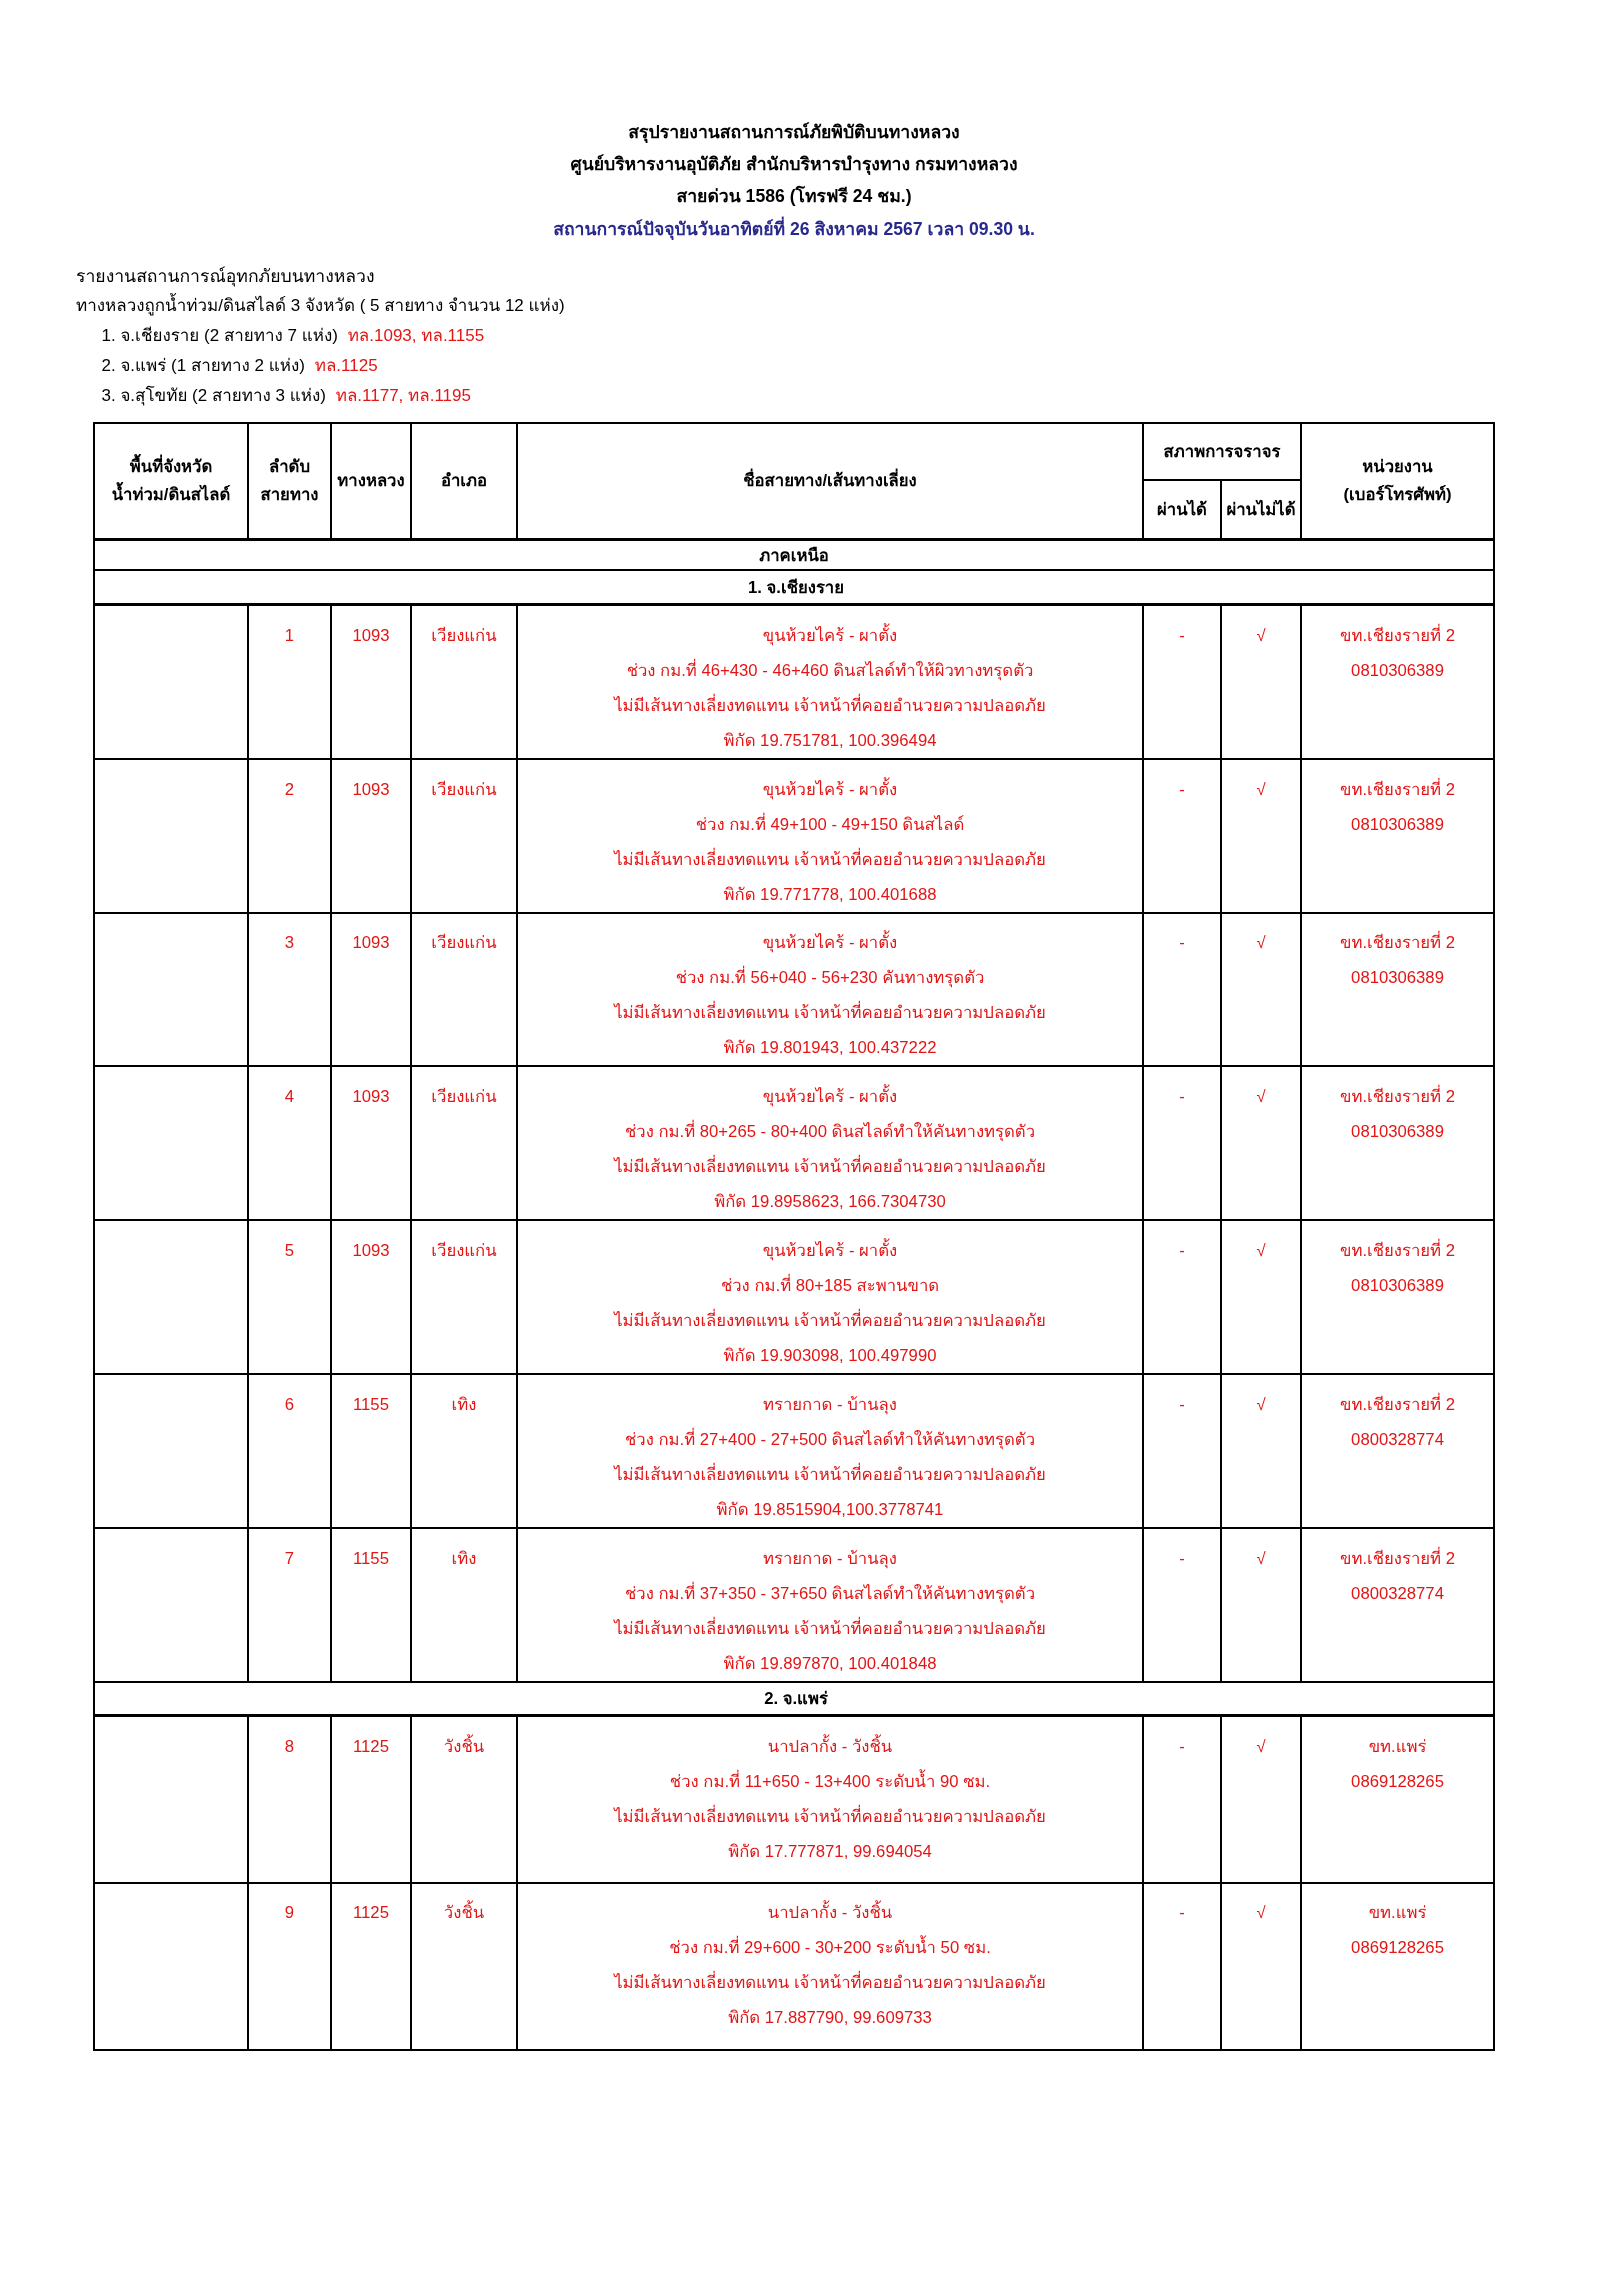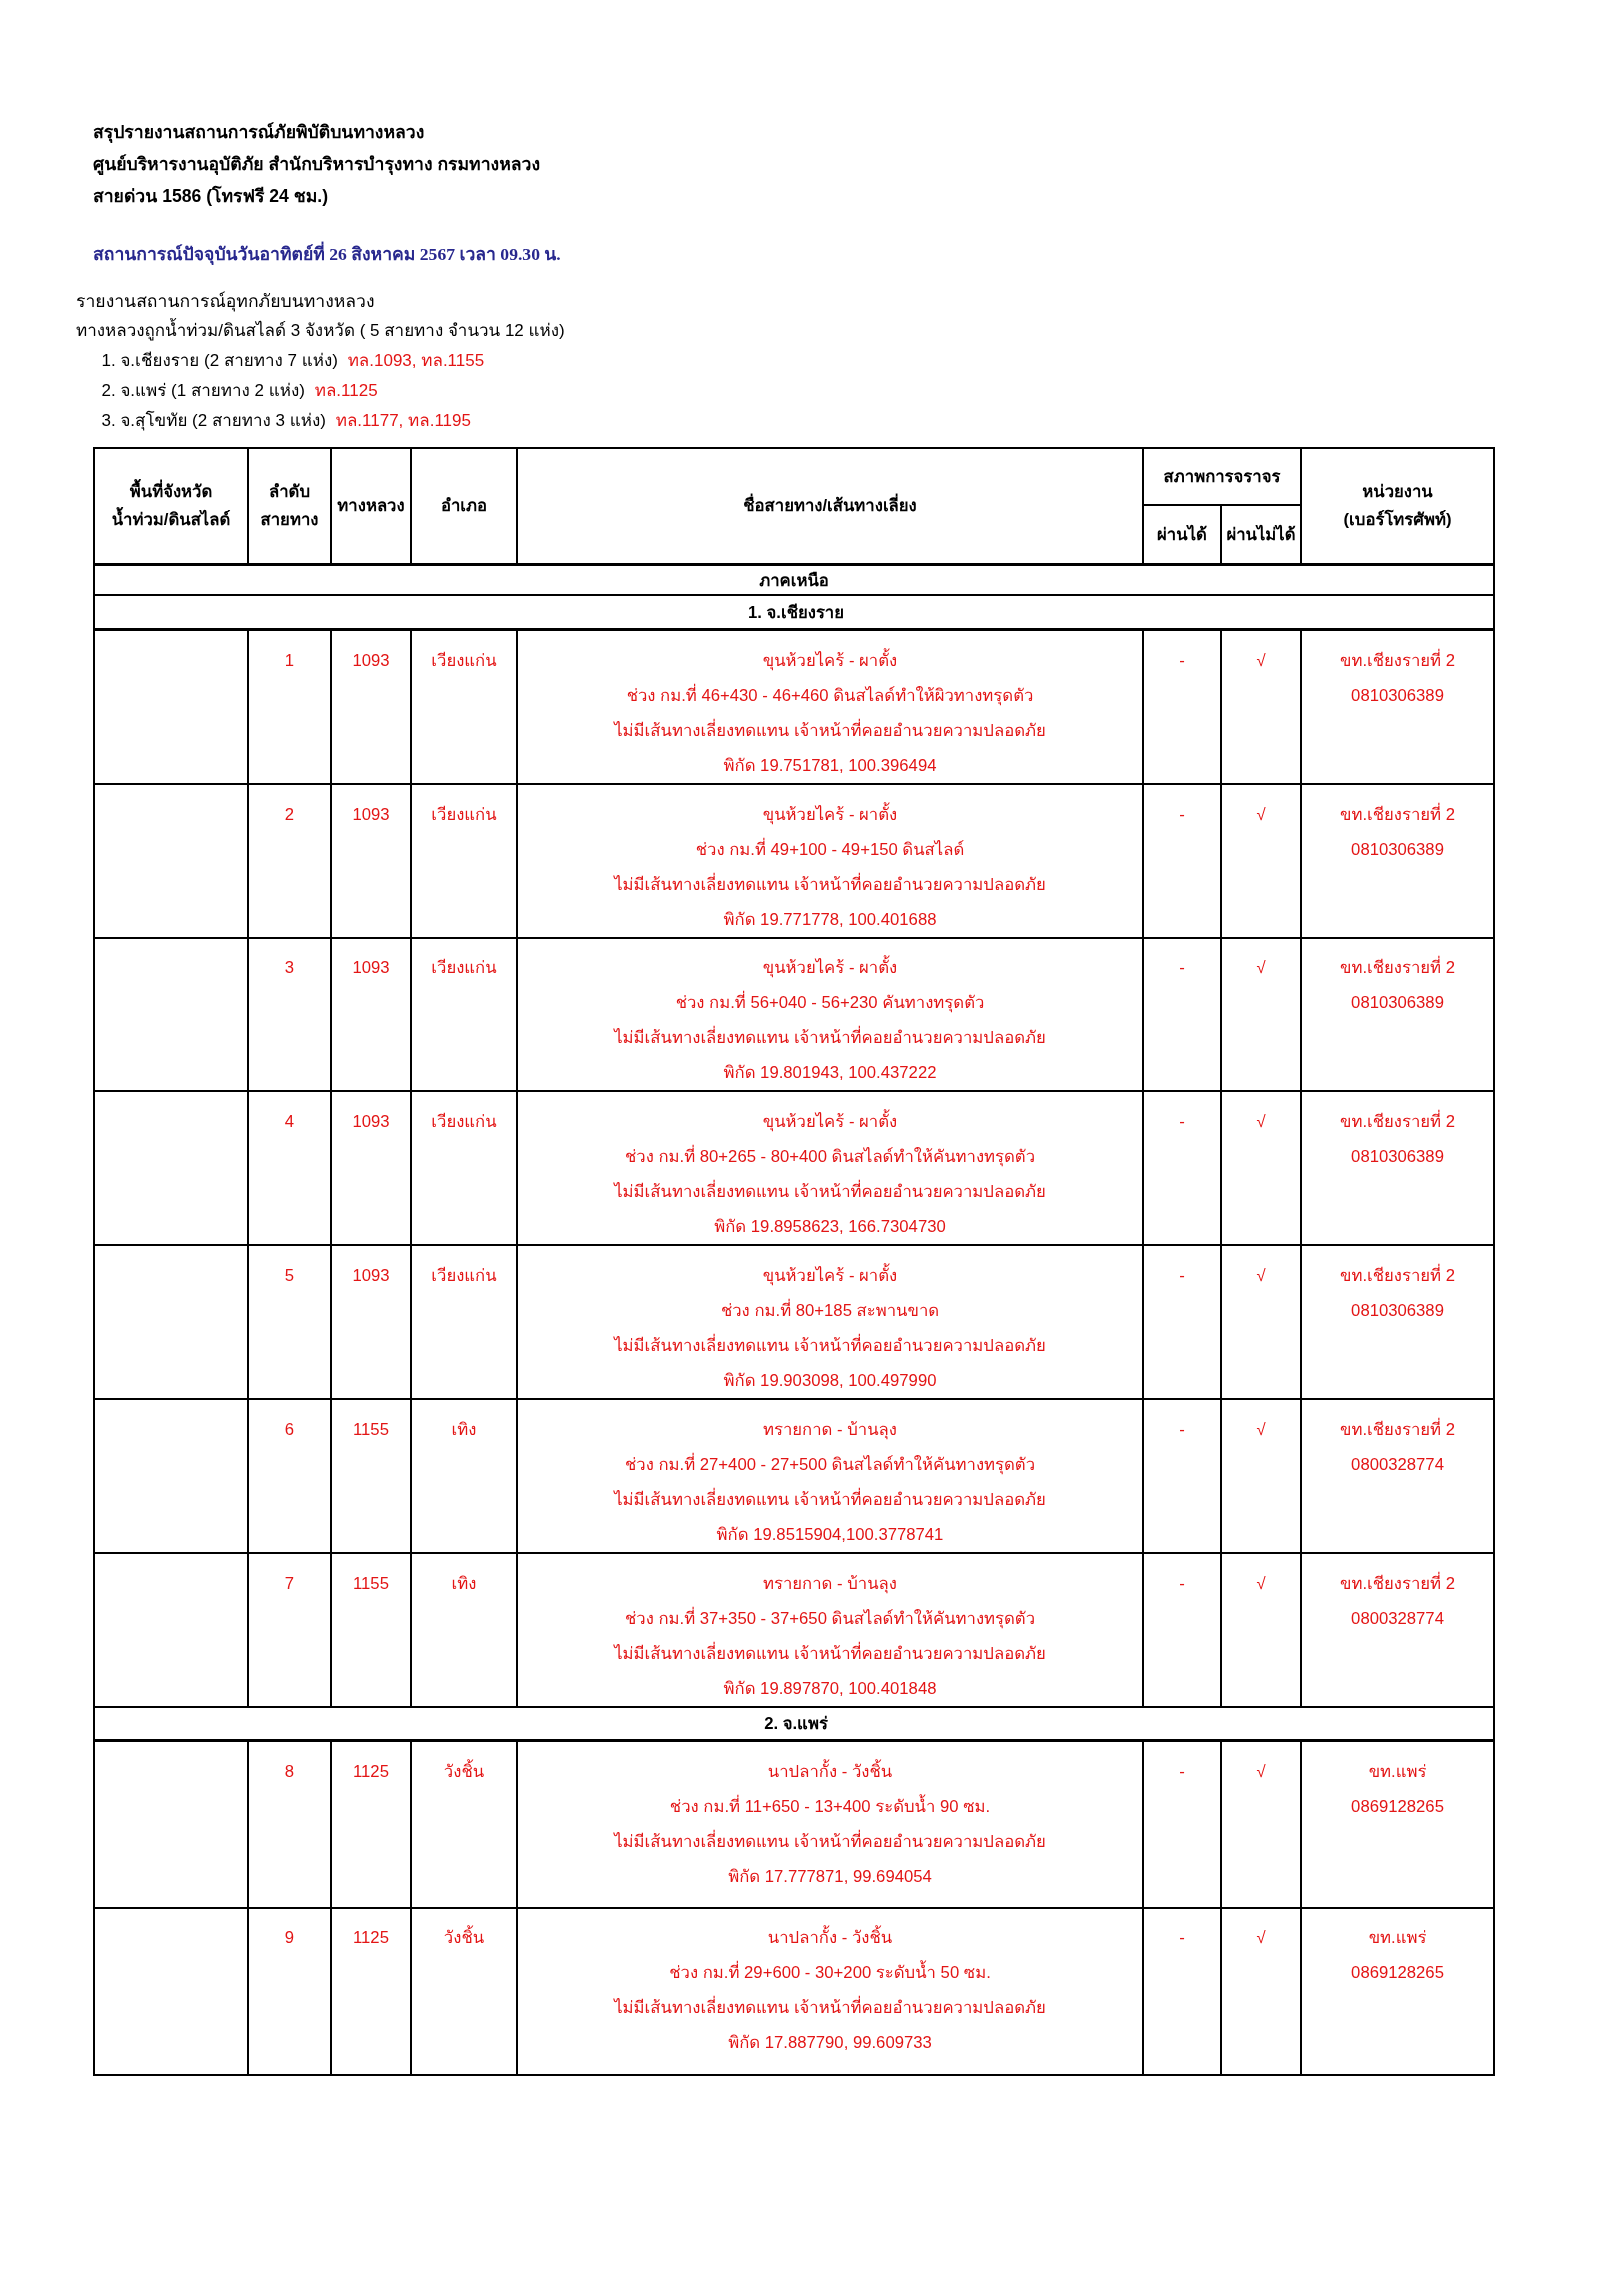--- a/index.html
+++ b/index.html
@@ -3,23 +3,23 @@
 <meta charset="utf-8">
 <style>
   * { box-sizing: border-box; }
   html, body { margin: 0; padding: 0; background: #ffffff; }
   .page {
     width: 1621px; height: 2292px; background: #ffffff; overflow: hidden;
     font-family: "Liberation Sans", "DejaVu Sans", sans-serif; color: #000;
     --red: #e31515; --navy: #28288e;
   }
   
-  .doc-header { padding-top: 116px; margin-left: 93px; width: 1402px; }
+  .doc-header { padding-top: 116px; margin-left: 93px; width: 1402px; text-align: center; }
   .h-line { font-weight: bold; font-size: 17.6px; line-height: 32px; color: #000; }
-  .h-line.navy { color: var(--navy); margin-top: 26px; font-family: Liberation Serif, serif; }
+  .h-line.navy { color: var(--navy); margin-top: 1px; }
 
   
   .intro { margin-left: 76px; margin-top: 15.7px; font-size: 17px; line-height: 30px; color: #000; }
   .intro-title { font-weight: normal; font-size: 17.6px; }
   .intro-item { padding-left: 25.5px; }
   .red-text { color: var(--red); }
   .intro-item .red-text { margin-left: 9.8px; margin-top: 9px; }
 
   
   table.report {

